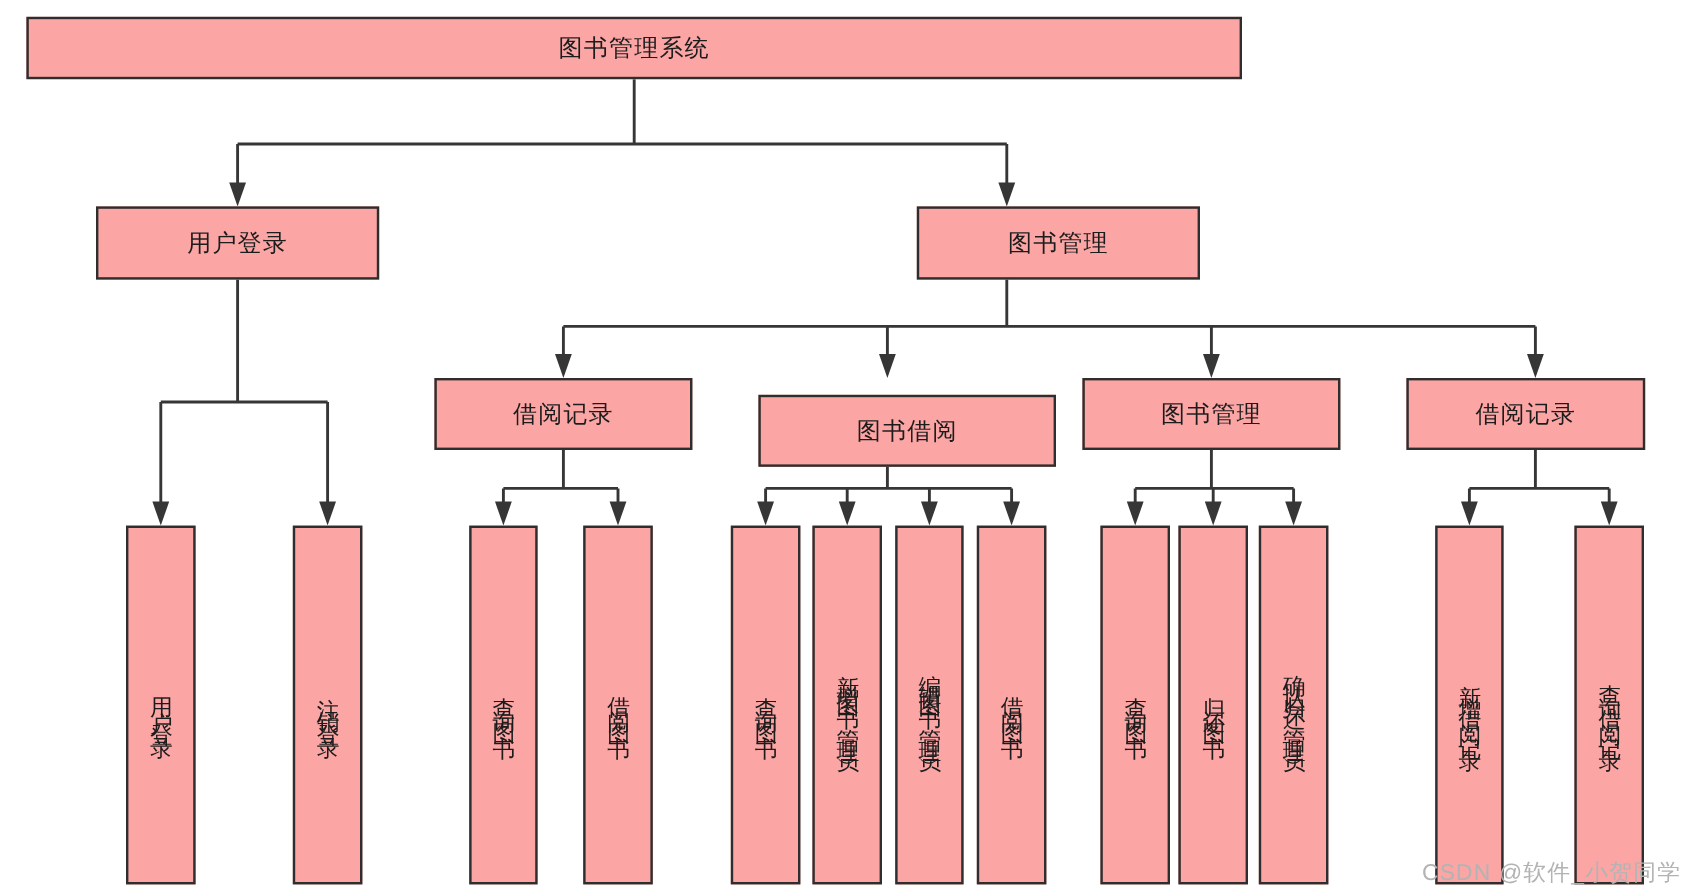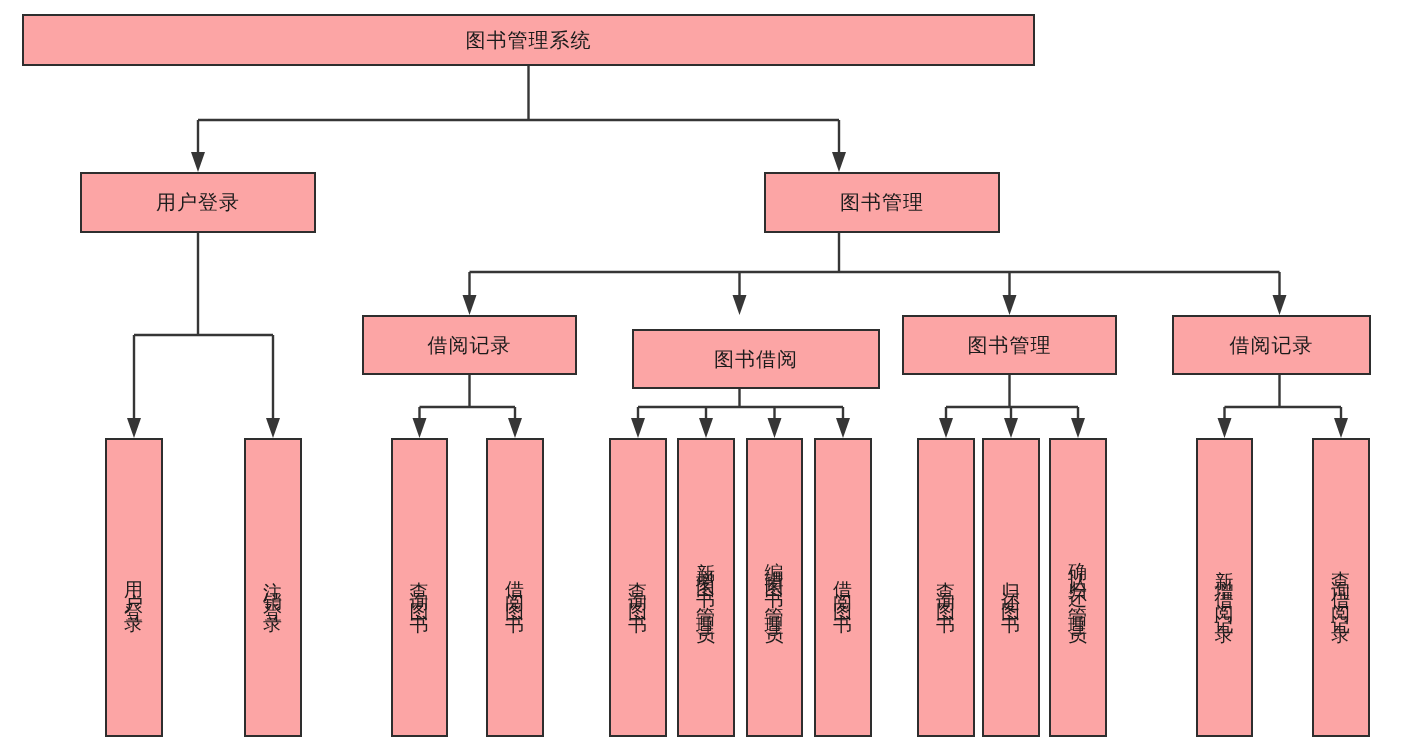--- a/index.html
+++ b/index.html
@@ -136,13 +136,14 @@
       <div class="box v long" style="left: 1049px; top: 438px; width: 58px; height: 299px; border-color: rgb(46, 46, 46);">
         <span>确认归还（管理员）</span>
       </div>
       <div class="box v" style="left: 1196px; top: 438px; width: 57px; height: 299px; border-color: rgb(46, 46, 46);">
         <span>新增借阅记录</span>
       </div>
       <div class="box v" style="left: 1312px; top: 438px; width: 58px; height: 299px; border-color: rgb(46, 46, 46);">
         <span>查询借阅记录</span>
       </div>
     </div>
+  <div id="watermark">CSDN @软件_小贺同学</div>
 </div>
 
 </body></html>

